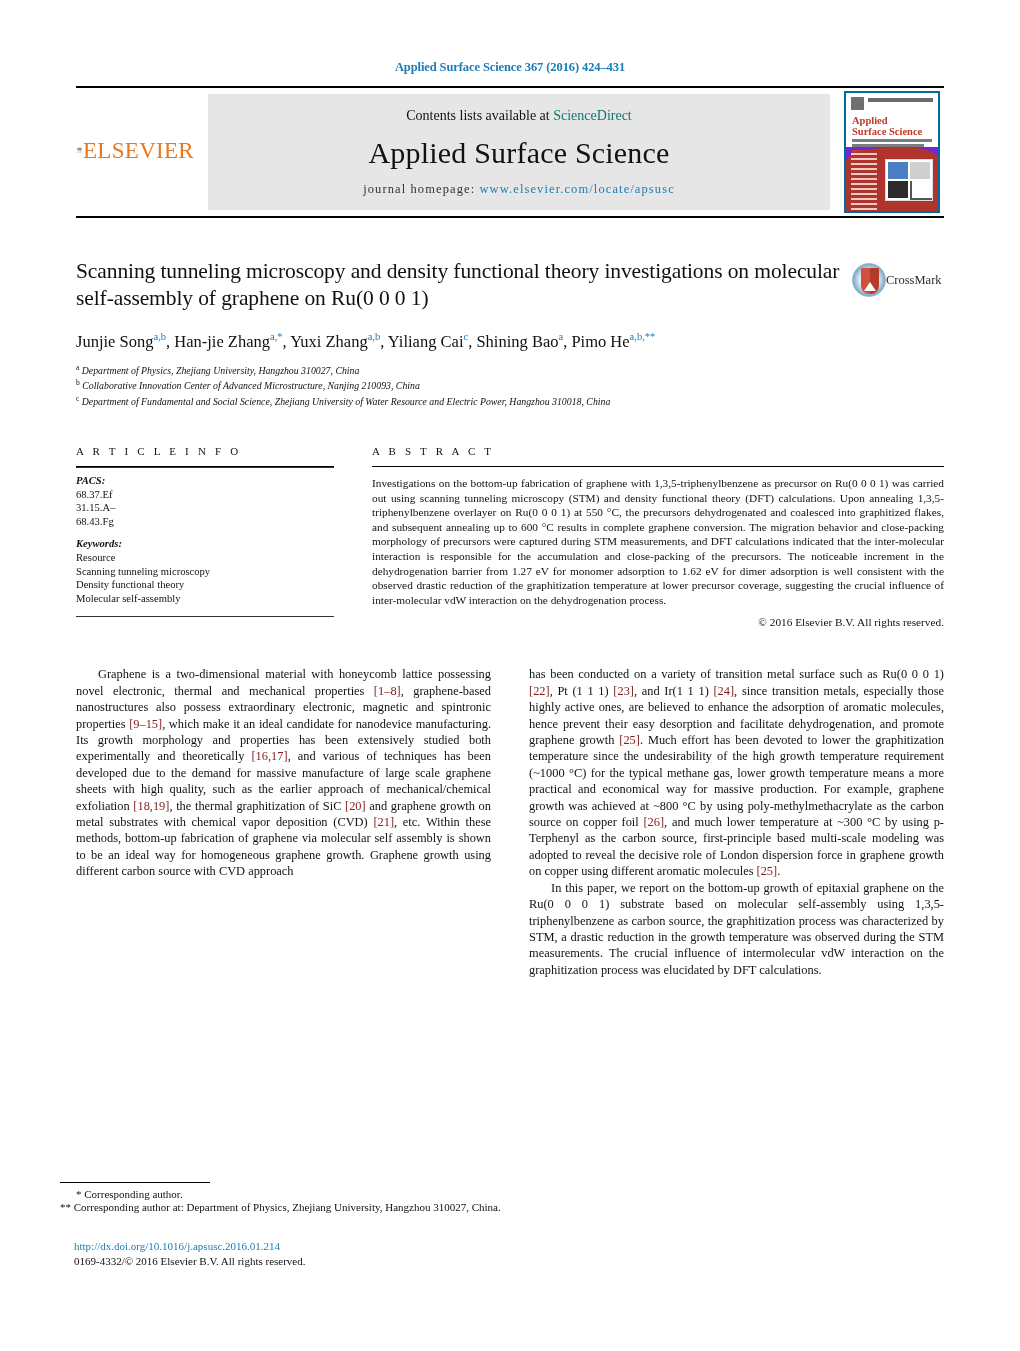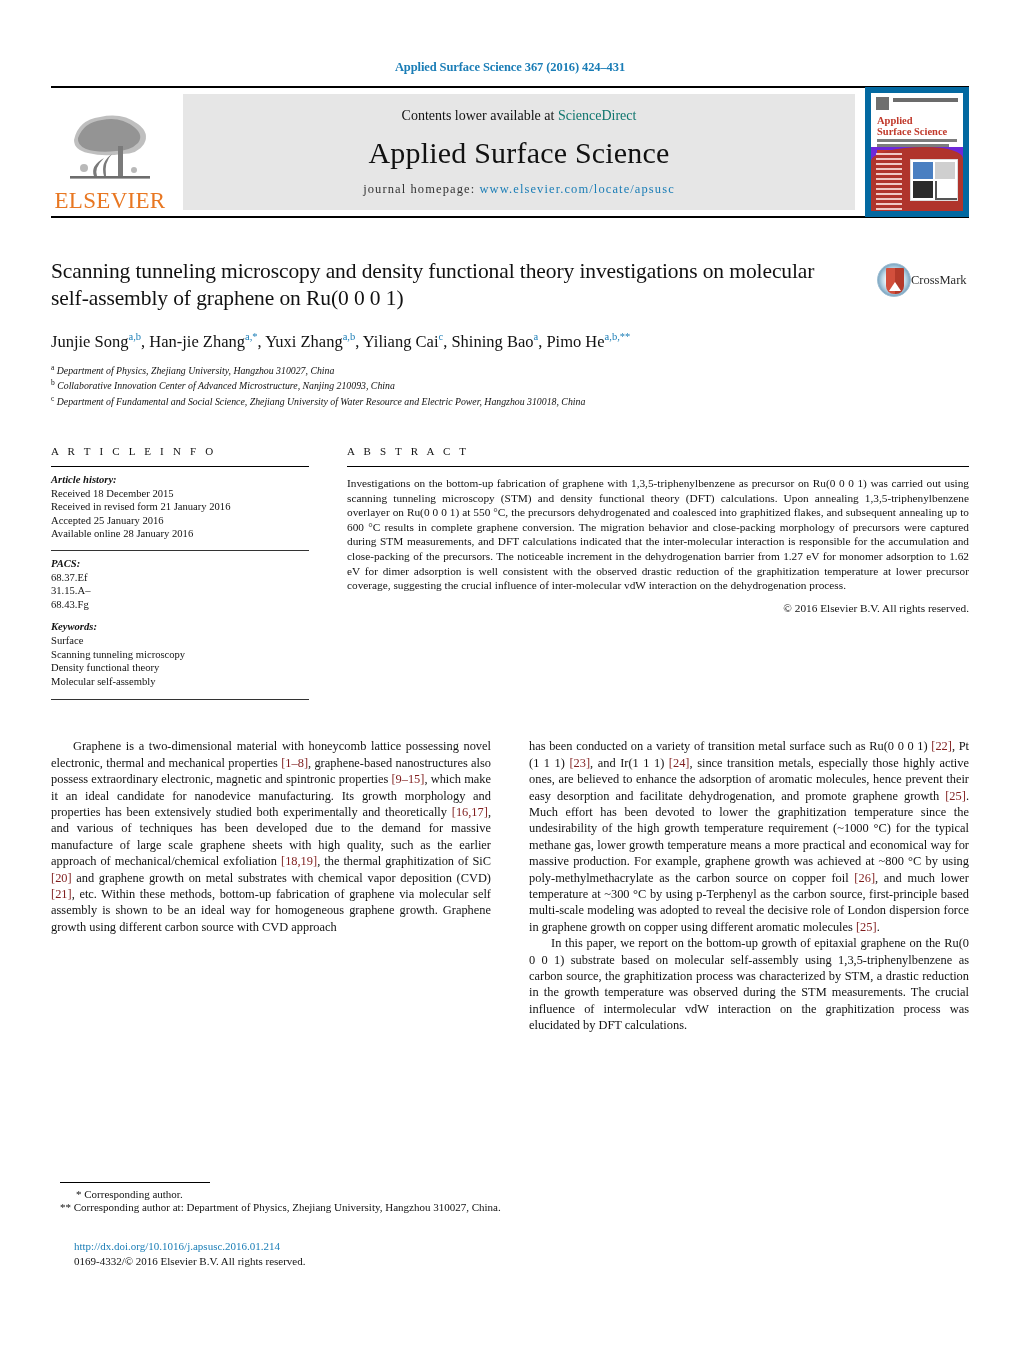--- a/index.html
+++ b/index.html
@@ -12,21 +12,21 @@
     background: #ffffff;
     font-family: "Liberation Serif", serif;
     color: #000000;
     overflow: hidden;
   }
   .page {
     position: relative;
     width: 1020px;
     height: 1297px;
     box-sizing: border-box;
-    padding: 0 51px;
+    padding: 0 76px;
   }
 
   
   .running-head {
     text-align: center;
     color: #1a7db6;
     font-weight: bold;
     font-size: 12.5px;
     letter-spacing: -0.1px;
     padding-top: 60px;
@@ -39,21 +39,20 @@
     border-bottom: 2.5px solid #000;
     display: flex;
     align-items: stretch;
     height: 128px;
     margin-bottom: 0;
   }
   .elsevier-block {
     width: 118px;
     flex: 0 0 118px;
     display: flex;
-    flex-direction: column;
     align-items: center;
     justify-content: flex-end;
     padding-bottom: 4px;
     box-sizing: border-box;
   }
   .tree-svg { display:block; }
   .elsevier-word {
     font-family: "Liberation Serif", serif;
     color: #e87722;
     font-size: 23px;
@@ -96,21 +95,21 @@
   .cover-block {
     flex: 0 0 104px;
     width: 104px;
     display: flex;
     align-items: center;
     justify-content: center;
   }
   .cover {
     width: 92px;
     height: 118px;
-    border: 6px solid #0369a1;
+    border: 2px solid #0369a1;
     background: #6d28d9;
     position: relative;
     overflow: hidden;
   }
   .cover-top {
     height: 46%;
     background: #fff;
     position: relative;
   }
   .cover-elsevier-mark {
@@ -347,21 +346,21 @@
           <rect x="6" y="66" width="80" height="2.6" fill="#6d6d6d"></rect>
           <circle cx="20" cy="58" r="4" fill="#8a8a8a" opacity="0.6"></circle>
           <circle cx="70" cy="60" r="3" fill="#8a8a8a" opacity="0.6"></circle>
         </g>
       </svg>
       <div class="elsevier-word">ELSEVIER</div>
     </div>
 
     <div class="center-block">
       <div class="contents-line">
-        <span>Contents lower available at </span><span class="sd">ScienceDirect</span>
+        <span>Contents lists available at </span><span class="sd">ScienceDirect</span>
       </div>
       <div class="journal-name">Applied Surface Science</div>
       <div class="homepage-line">
         <span>journal homepage: </span><span class="url">www.elsevier.com/locate/apsusc</span>
       </div>
     </div>
 
     <div class="cover-block">
       <div class="cover">
         <div class="cover-top">
@@ -427,37 +426,30 @@
       <div><sup>b</sup> <span>Collaborative Innovation Center of Advanced Microstructure, Nanjing 210093, China</span></div>
       <div><sup>c</sup> <span>Department of Fundamental and Social Science, Zhejiang University of Water Resource and Electric Power, Hangzhou 310018, China</span></div>
     </div>
   </div>
 
   <div class="info-abstract">
 
     <div class="col-info">
       <div class="sec-head">A R T I C L E    I N F O</div>
       <div class="rule"></div>
-      <div class="info-group">
-        <div class="lead">Article history:</div>
-        <div>Received 18 December 2015</div>
-        <div>Received in revised form 21 January 2016</div>
-        <div>Accepted 25 January 2016</div>
-        <div>Available online 28 January 2016</div>
-      </div>
       <div class="rule-thin"></div>
       <div class="info-group">
         <div class="lead">PACS:</div>
         <div>68.37.Ef</div>
         <div>31.15.A–</div>
         <div>68.43.Fg</div>
       </div>
       <div class="info-group" style="padding-top:0;">
         <div class="lead">Keywords:</div>
-        <div>Surface</div>
+        <div>Resource</div>
         <div>Scanning tunneling microscopy</div>
         <div>Density functional theory</div>
         <div>Molecular self-assembly</div>
       </div>
       <div class="rule-thin info-rule-bottom"></div>
     </div>
 
     <div class="col-abstract">
       <div class="sec-head">A B S T R A C T</div>
       <div class="rule"></div>

